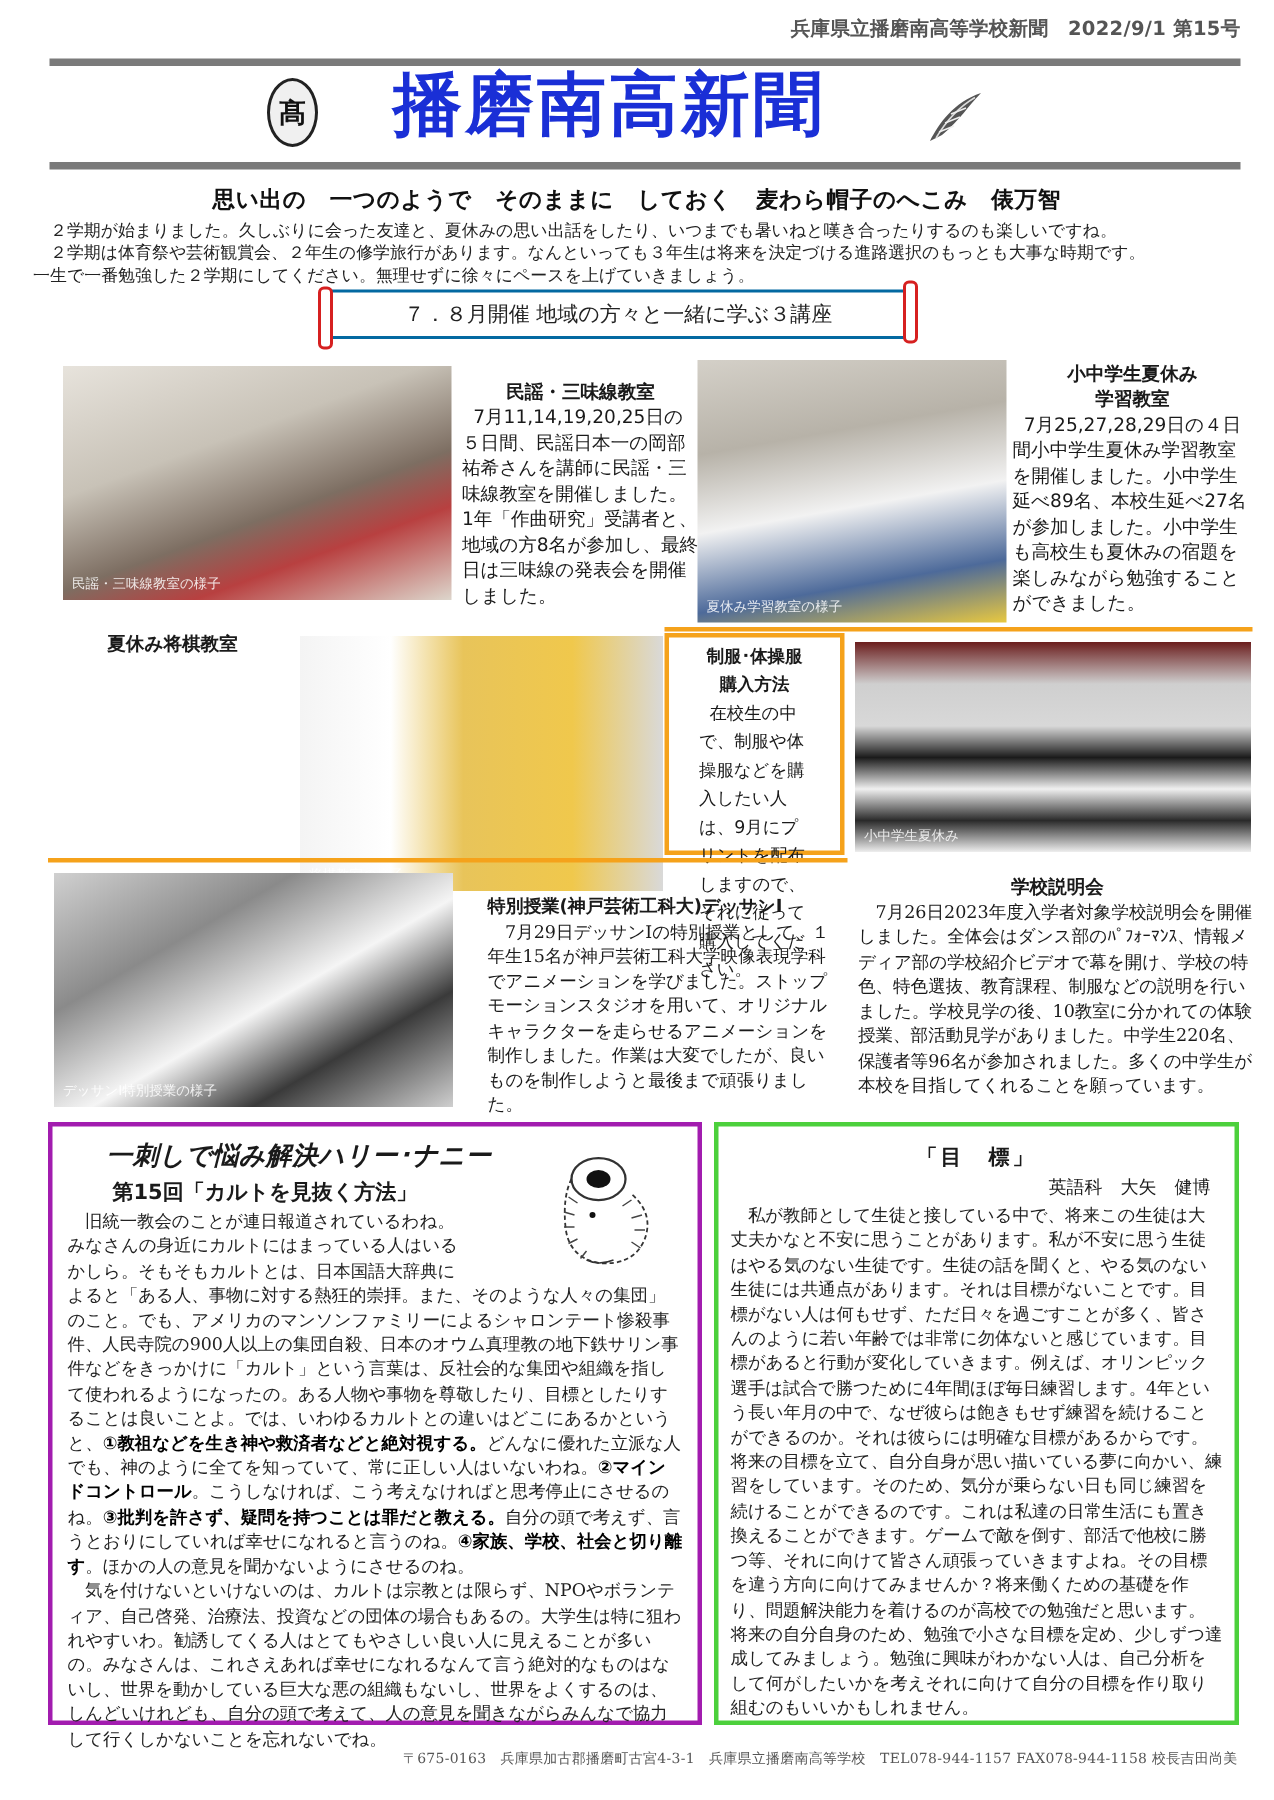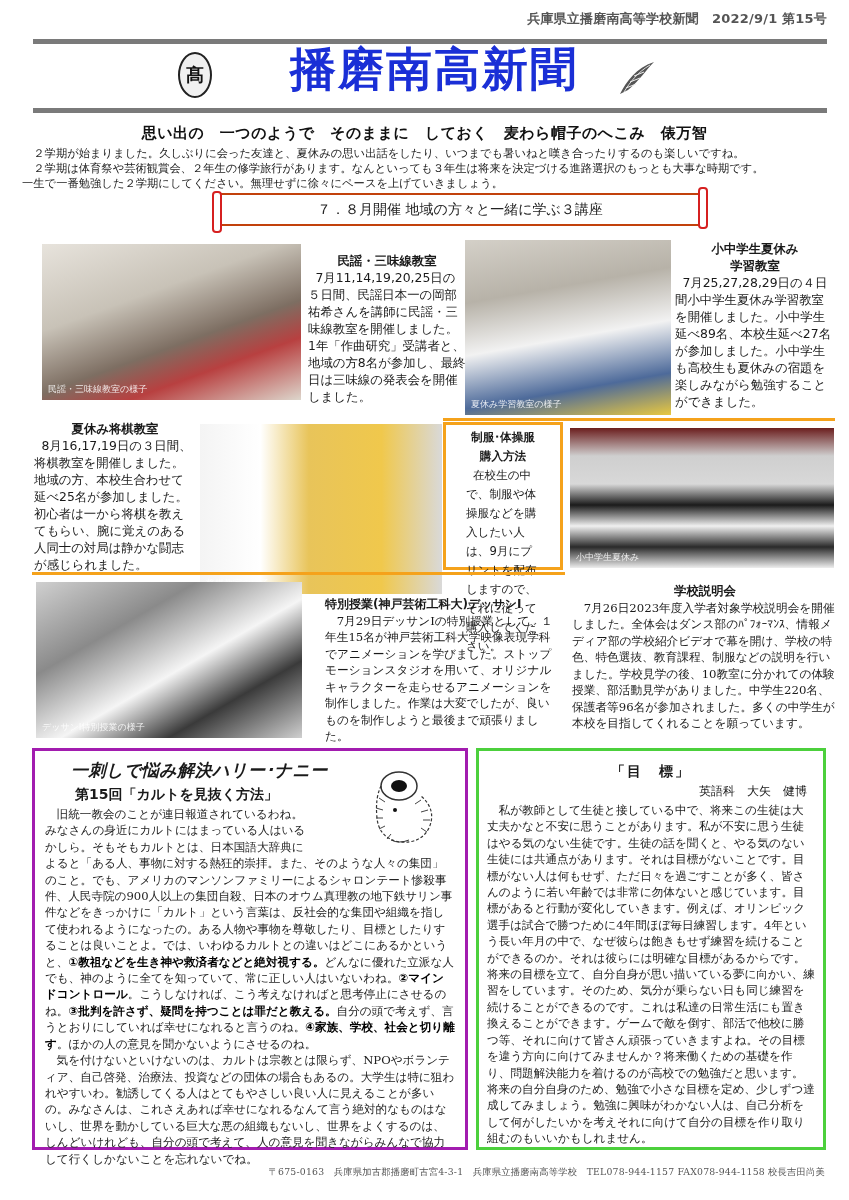--- a/index.html
+++ b/index.html
@@ -3,27 +3,27 @@
 <meta charset="utf-8">
 <style>
   * { box-sizing: border-box; margin: 0; padding: 0; }
   html, body { width: 849px; height: 1200px; background: #ffffff; overflow: hidden; }
   body { position: relative; font-family: "DejaVu Sans", "Liberation Sans", sans-serif; color: #1a1a1a; }
   .abs { position: absolute; }
 
   .masthead-info { right: 22px; top: 10px; font-size: 13px; font-weight: bold; color: #555; letter-spacing: 0.2px; }
   .rule { left: 33px; width: 794px; height: 5px; background: #7a7a7a; }
   .logo { left: 178px; top: 52px; width: 34px; height: 46px; border-radius: 50%; border: 2px solid #222; background: #f0f0f0; display:flex; align-items:center; justify-content:center; font-size: 18px; font-weight: bold; color: #111; font-family: "DejaVu Serif", serif; }
-  .paper-title { left: 262px; top: 46px; font-size: 46px; font-weight: bold; color: #1a2fd6; letter-spacing: 2px; font-family: "DejaVu Sans", sans-serif; line-height: 1; margin-left: 28px; }
+  .paper-title { left: 262px; top: 46px; font-size: 46px; font-weight: bold; color: #1a2fd6; letter-spacing: 2px; font-family: "DejaVu Sans", sans-serif; line-height: 1; }
 
   .haiku { left: 0; width: 849px; top: 124px; text-align: center; font-size: 15px; font-weight: bold; color: #111; letter-spacing: 0.5px; }
   .intro { left: 22px; width: 815px; top: 146px; font-size: 11.3px; line-height: 15px; font-family: "DejaVu Serif", serif; color: #222; }
   .intro p:first-child, .intro p:nth-child(2) { text-indent: 1em; }
 
-  .banner { left: 214px; top: 193px; width: 492px; height: 33px; border: 2px solid #c2410c; border-radius: 4px; display:flex; align-items:center; justify-content:center; font-size: 14px; color: #222; }
+  .banner { left: 214px; top: 193px; width: 396px; height: 33px; border: 2px solid #0369a1; border-radius: 4px; display:flex; align-items:center; justify-content:center; font-size: 14px; color: #222; }
   .banner::before { content:""; position:absolute; left:-4px; top:-4px; width:6px; height:38px; border:2px solid #d62020; border-radius:4px; background:#fff; }
   .banner::after { content:""; position:absolute; right:-4px; top:-8px; width:6px; height:38px; border:2px solid #d62020; border-radius:4px; background:#fff; }
 
   .photo { background: linear-gradient(135deg, #bfbcb6 0%, #9a958c 40%, #d8d4cc 70%, #8e8a82 100%); overflow: hidden; }
   .photo .ph-label { position:absolute; left:6px; bottom:4px; font-size: 9px; color: rgba(255,255,255,0.85); }
   .photo-classroom1 { left: 42px; top: 244px; width: 259px; height: 156px; background: linear-gradient(160deg,#e7e3dc 0%,#c8c2b7 35%,#7d6e62 60%,#b84040 75%,#ddd6cc 100%); }
   .photo-classroom2 { left: 465px; top: 240px; width: 206px; height: 175px; background: linear-gradient(170deg,#d4d0c8 0%,#b7b2a8 30%,#f2f2f2 55%,#4d6a9a 80%,#e8c840 100%); }
   .photo-shogi { left: 200px; top: 424px; width: 242px; height: 170px; background: linear-gradient(90deg,#f4f4f4 0%,#ffffff 25%,#e8c45a 45%,#f0c84c 75%,#d9d9d9 100%); }
   .photo-hall { left: 570px; top: 428px; width: 264px; height: 140px; background: linear-gradient(180deg,#6b1e1e 0%,#cfcfcf 20%,#d8d8d8 40%,#1b1b1b 55%,#f0f0f0 70%,#2a2a2a 85%,#eeeeee 100%); }
   .photo-animation { left: 36px; top: 582px; width: 266px; height: 156px; background: linear-gradient(150deg,#d0d0d0 0%,#8a8a8a 30%,#f5f5f5 55%,#3a3a3a 75%,#cfcfcf 100%); }
@@ -111,21 +111,20 @@
 </div>
 <div class="abs art-study">
   <div class="article-title">小中学生夏休み</div>
   <div class="article-title">学習教室</div>
   <div class="body">7月25,27,28,29日の４日間小中学生夏休み学習教室を開催しました。小中学生延べ89名、本校生延べ27名が参加しました。小中学生も高校生も夏休みの宿題を楽しみながら勉強することができました。</div>
 </div>
 <div class="abs orange-line" style="left:443px;top:418px;width:392px;"></div>
 
 <div class="abs art-shogi">
   <div class="article-title">夏休み将棋教室</div>
-  <div class="body">8月16,17,19日の３日間、将棋教室を開催しました。地域の方、本校生合わせて延べ25名が参加しました。初心者は一から将棋を教えてもらい、腕に覚えのある人同士の対局は静かな闘志が感じられました。</div>
 </div>
 <div class="abs art-uniform">
   <div class="article-title">制服･体操服</div>
   <div class="article-title">購入方法</div>
   <div class="body">在校生の中で、制服や体操服などを購入したい人は、9月にプリントを配布しますので、それに従って購入してください。</div>
 </div>
 <div class="abs orange-line" style="left:32px;top:572px;width:533px;"></div>
 
 <div class="abs art-dessin">
   <div class="article-title">特別授業(神戸芸術工科大)デッサンⅠ</div>

